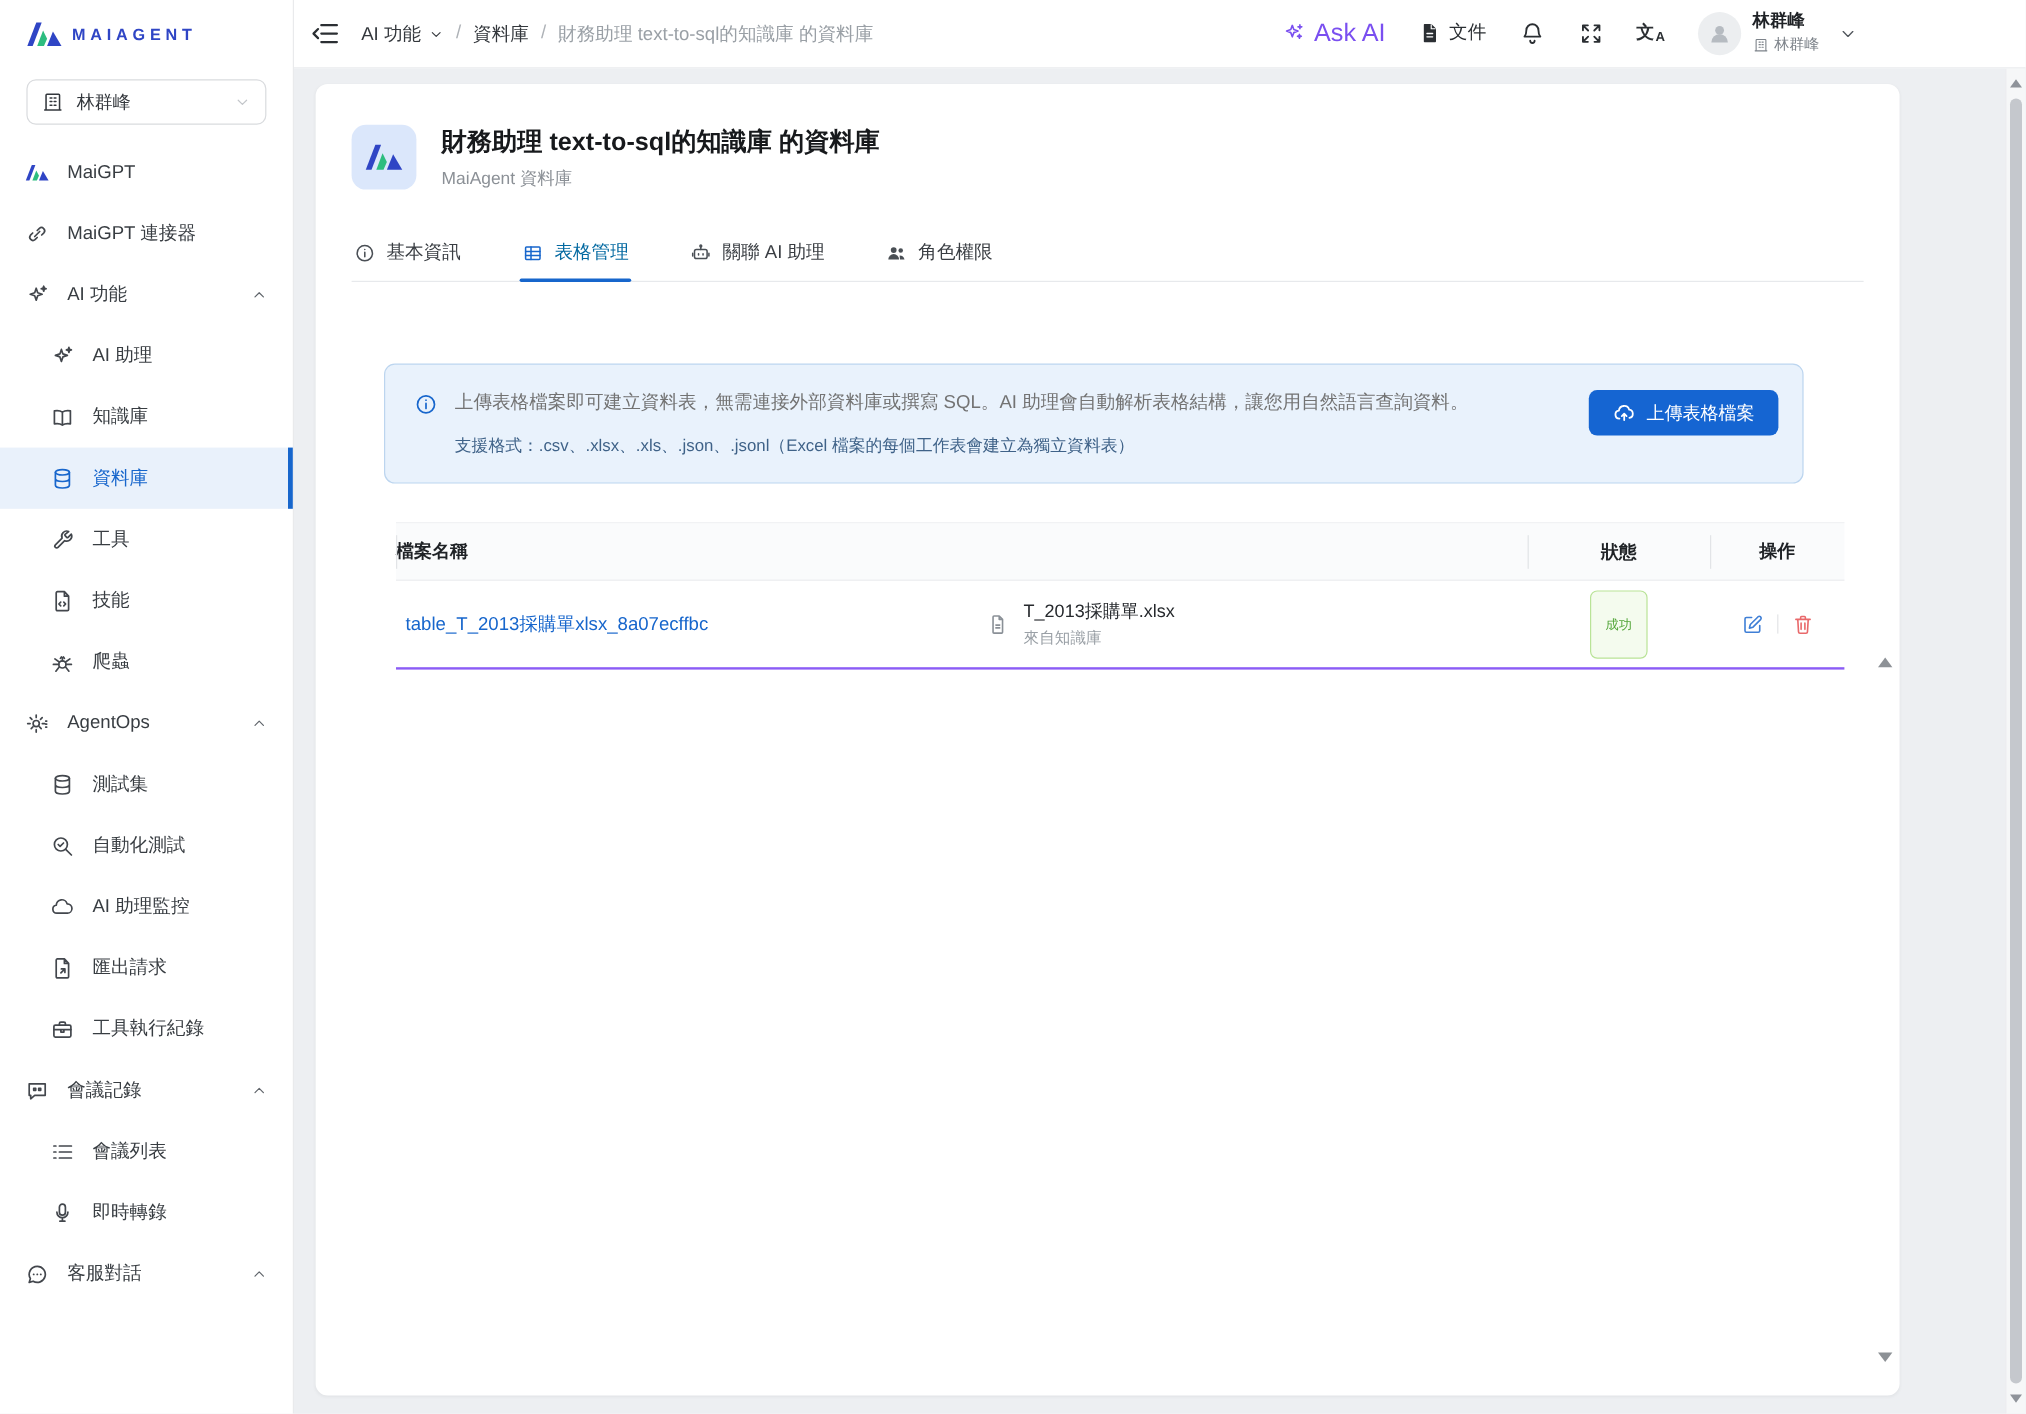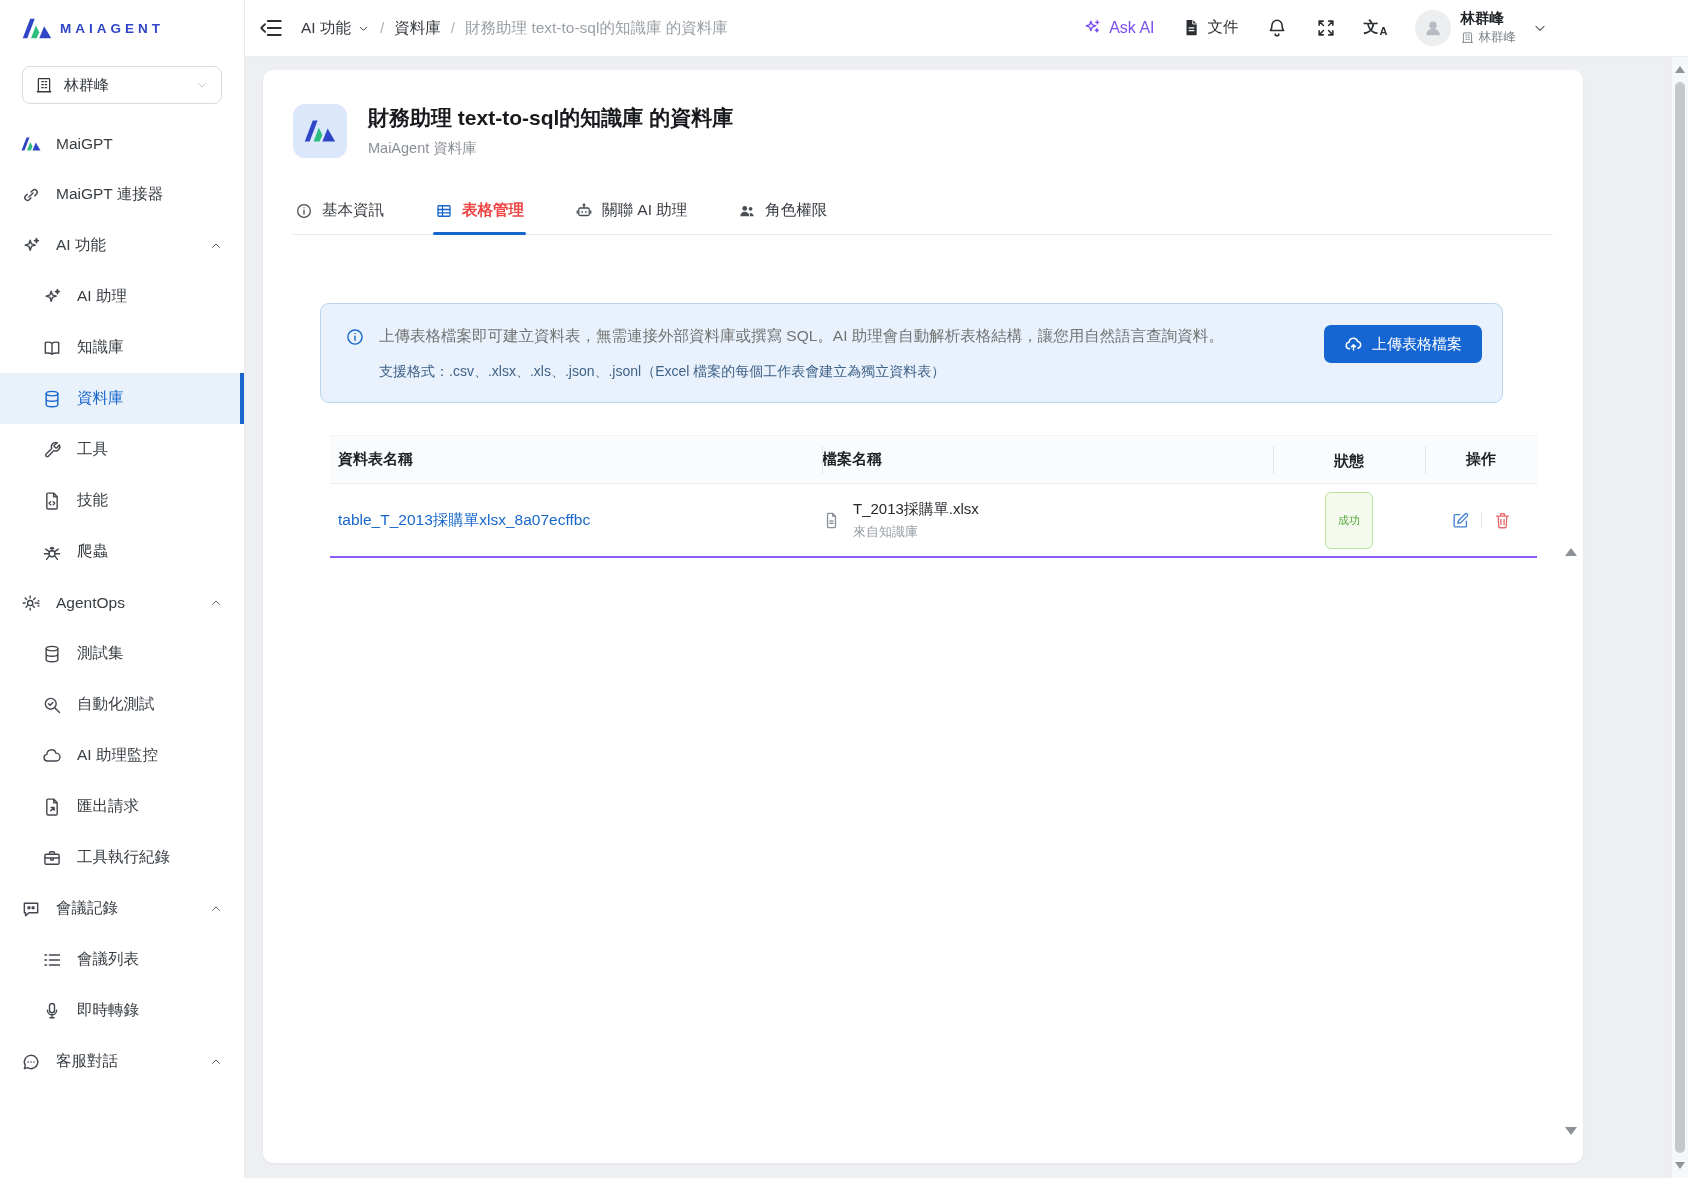--- a/index.html
+++ b/index.html
@@ -24,21 +24,21 @@
   .grp-caret { position:absolute; right:21px; width:14px; height:14px; color:#5f646a; }
 
   
   #topbar { position:absolute; left:245px; right:0; top:0; height:57px; background:#fff; border-bottom:1px solid #ebedef; display:flex; align-items:center; padding:0 140px 0 13px; z-index:2; }
   .collapse-btn { width:26px; height:26px; color:#2b2f33; cursor:pointer; flex:none; }
   .crumbs { display:flex; align-items:center; gap:10px; margin-left:17px; font-size:15.5px; color:#34383d; white-space:nowrap; }
   .crumb { display:flex; align-items:center; gap:6px; cursor:pointer; }
   .crumb-sep { color:#aeb2b7; }
   .crumb.muted { color:#9aa0a6; cursor:default; }
   .top-right { margin-left:auto; display:flex; align-items:center; gap:27px; }
-  .askai { display:flex; align-items:center; gap:7px; color:#7a4ff0; font-size:16px; cursor:pointer; }
+  .askai { display:flex; align-items:center; gap:7px; color:#7a4ff0; font-size:21px; cursor:pointer; }
   .docs { display:flex; align-items:center; gap:7px; color:#2b2f33; font-size:15.5px; cursor:pointer; }
   .tool-ic { width:22px; height:22px; color:#2b2f33; cursor:pointer; }
   .translate { font-size:15px; font-weight:600; color:#2b2f33; cursor:pointer; display:flex; align-items:flex-end; }
   .translate .sub { font-size:11px; font-weight:700; margin-left:1px; }
   .userchip { display:flex; align-items:center; gap:10px; cursor:pointer; }
   .avatar { width:36px; height:36px; border-radius:50%; background:#eceef0; display:flex; align-items:center; justify-content:center; color:#b6bbc1; }
   .uname { font-size:14.5px; font-weight:700; color:#1f2226; line-height:1.2; }
   .uorg { display:flex; align-items:center; gap:5px; font-size:12.5px; color:#7d838a; margin-top:2px; }
   .uorg .mic2 { width:13px; height:13px; }
   .chip-caret { width:16px; height:16px; color:#52575d; margin-left:6px; }
@@ -48,21 +48,21 @@
   #card { position:absolute; left:18px; top:13px; width:1320px; height:1093px; background:#fff; border-radius:10px; box-shadow:0 1px 3px rgba(0,0,0,.05); padding:34px 30px 0 30px; }
   .title-row { display:flex; align-items:center; gap:21px; }
   .app-badge { width:54px; height:54px; border-radius:12px; background:#dbe7fb; display:flex; align-items:center; justify-content:center; flex:none; }
   .app-badge svg { width:32px; height:24px; }
   .page-title { font-size:21px; font-weight:700; color:#17191c; }
   .page-sub { font-size:14.5px; color:#8b9096; margin-top:7px; }
 
   .tabs { display:flex; gap:47px; margin-top:42px; border-bottom:1px solid #e7e9ec; }
   .tab { display:flex; align-items:center; gap:9px; padding:0 2px 13px 2px; font-size:15.5px; color:#3a3e43; cursor:pointer; position:relative; }
   .tab .tic { width:18px; height:18px; color:#4a4f55; }
-  .tab.active { color:#ef4444; font-weight:700; }
+  .tab.active { color:#0369a1; font-weight:400; }
   .tab.active .tic { color:#1766cc; }
   .tab.active::after { content:""; position:absolute; left:0; right:0; bottom:-1px; height:3px; background:#1766cc; border-radius:2px; }
 
   .banner { margin:68px 50px 0 27px; background:#e9f2fc; border:1px solid #bcd5ef; border-radius:9px; padding:21px 20px 21px 24px; display:flex; align-items:flex-start; }
   .banner .bic { width:20px; height:20px; color:#1766cc; flex:none; margin-top:2px; }
   .banner-text { margin-left:14px; flex:1; }
   .banner-line1 { font-size:15.5px; color:#737373; line-height:1.45; }
   .banner-line2 { font-size:14px; color:#3f6288; margin-top:16px; }
   .upload-btn { flex:none; margin-left:28px; height:38px; background:#1565d2; color:#fff; border:none; border-radius:7px; display:flex; align-items:center; gap:9px; padding:0 20px; font-size:15px; font-family:inherit; cursor:pointer; }
   .upload-btn .uic { width:19px; height:19px; stroke-width:1.9; }
@@ -394,21 +394,20 @@
       <button class="upload-btn">
         <svg class="ic uic" viewBox="0 0 24 24">
             <path d="M7 17.5a4.2 4.2 0 01-.6-8.36A5.6 5.6 0 0117.3 8.1 4.3 4.3 0 0117.5 16.6M12 19v-6.2M9.5 14.8L12 12.3l2.5 2.5"></path>
           </svg>
         <span>上傳表格檔案</span>
       </button>
     </div>
 
     <div class="tbl">
       <div class="thead">
-        <span class="c1">資料表名稱</span>
         <span class="c2">檔案名稱</span>
         <span class="c3">狀態</span>
         <span class="c4">操作</span>
       </div>
       <div class="trow">
         <span class="c1">
           <span class="tlink">table_T_2013採購單xlsx_8a07ecffbc</span>
         </span>
         <span class="c2">
           <svg class="ic fic" viewBox="0 0 24 24">

